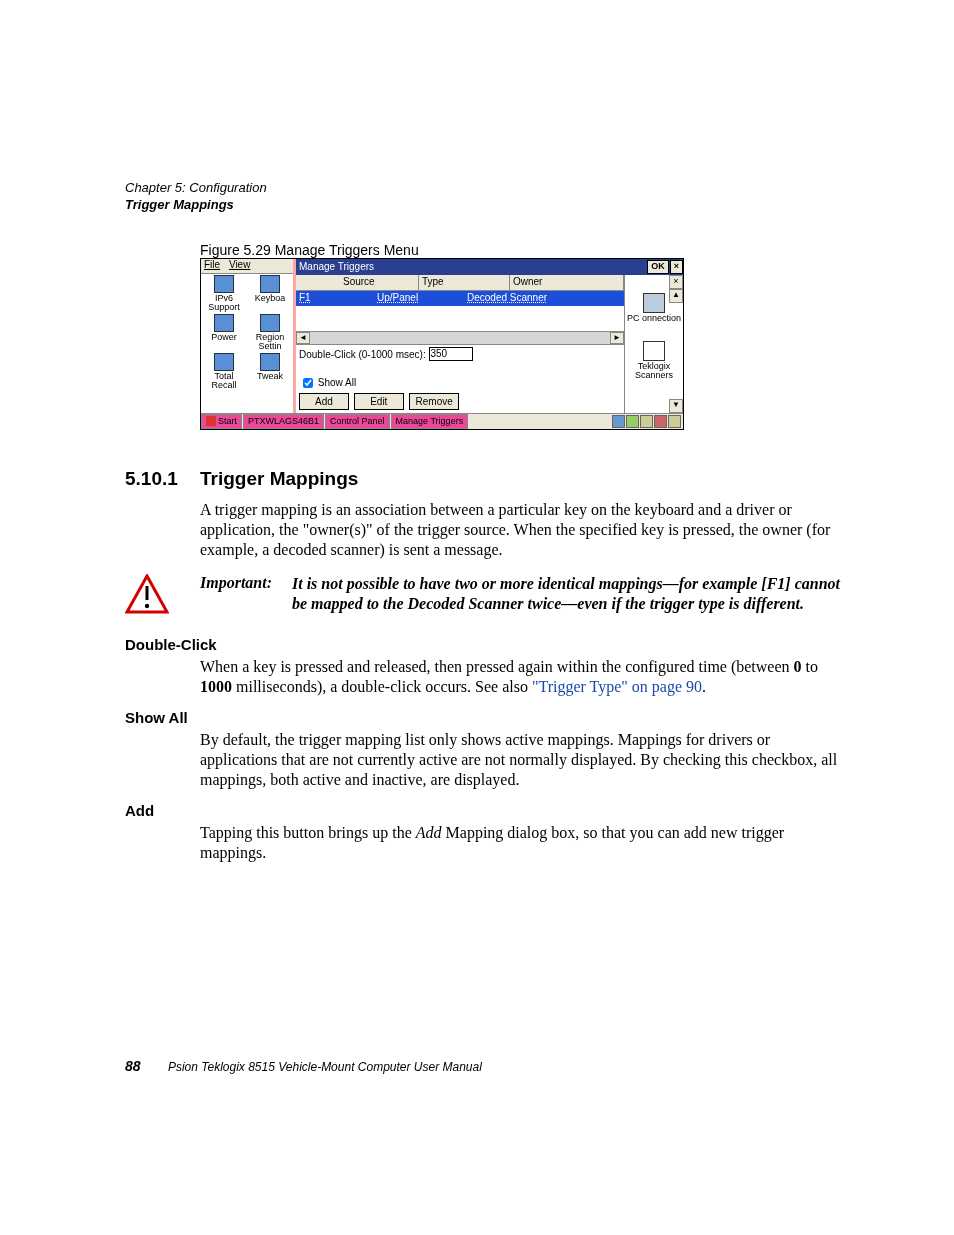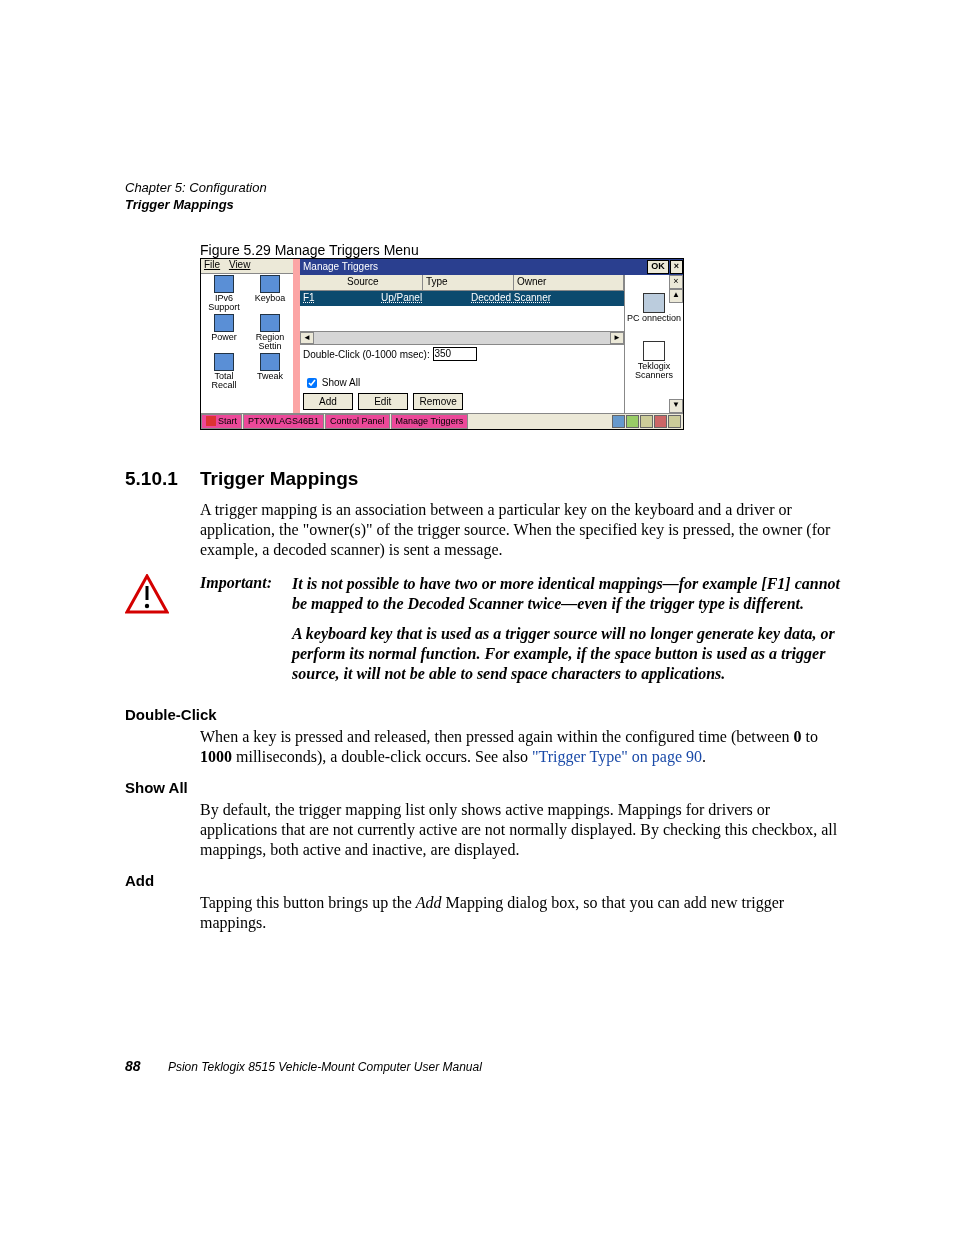--- a/index.html
+++ b/index.html
@@ -39,21 +39,21 @@
     font-size: 10px;
     background: #fff;
   }
   .ss-top {
     display: flex;
     height: 154px;
   }
   .ss-desktop {
     width: 92px;
     background: #fff;
-    border-right: 7px solid #fca5a5;
+    border-right: 3px solid #fca5a5;
     display: flex;
     flex-wrap: wrap;
     align-content: flex-start;
     position: relative;
   }
   .ss-menubar {
     position: absolute;
     top: 0; left: 0; right: 0;
     height: 14px;
     background: #ece9d8;
@@ -125,21 +125,21 @@
     padding-left: 44px;
   }
   .ss-grid-head div {
     border-right: 1px solid #888;
     padding: 1px 3px;
     height: 13px;
   }
   .col1{width:72px}.col2{width:84px}.col3{flex:1}
   .ss-grid-row {
     display: flex;
-    background: #0c4a6e;
+    background: #1d4ed8;
     color: #fff;
     font-size: 10px;
   }
   .ss-grid-row div { padding: 1px 3px; height: 13px; text-decoration: underline dotted; }
   .ss-grid-space {
     flex: 1;
     background: #fff;
     border-bottom: 1px solid #888;
     position: relative;
   }
@@ -400,21 +400,20 @@
     <div class="warn-icon">
       <svg width="44" height="40" viewBox="0 0 44 40">
         <path d="M22 2 L42 38 L2 38 Z" fill="none" stroke="#d40000" stroke-width="3"></path>
         <line x1="22" y1="12" x2="22" y2="26" stroke="#000" stroke-width="3"></line>
         <circle cx="22" cy="32" r="2.2" fill="#000"></circle>
       </svg>
     </div>
     <div class="note-label">Important:</div>
     <div class="note-body">
       <p>It is not possible to have two or more identical mappings—for example [F1] cannot be mapped to the Decoded Scanner twice—even if the trigger type is different.</p>
-      <p>A keyboard key that is used as a trigger source will no longer generate key data, or perform its normal function. For example, if the space button is used as a trigger source, it will not be able to send space characters to applications.</p>
     </div>
   </div>
 
   <div class="sub-head">Double-Click</div>
   <div class="body-block">
     <p>
       <span>When a key is pressed and released, then pressed again within the configured time (between </span><span class="b">0</span><span> to </span><span class="b">1000</span><span> milliseconds), a double-click occurs. See also </span><span class="link">"Trigger Type" on page 90</span><span>.</span>
     </p>
   </div>
 

